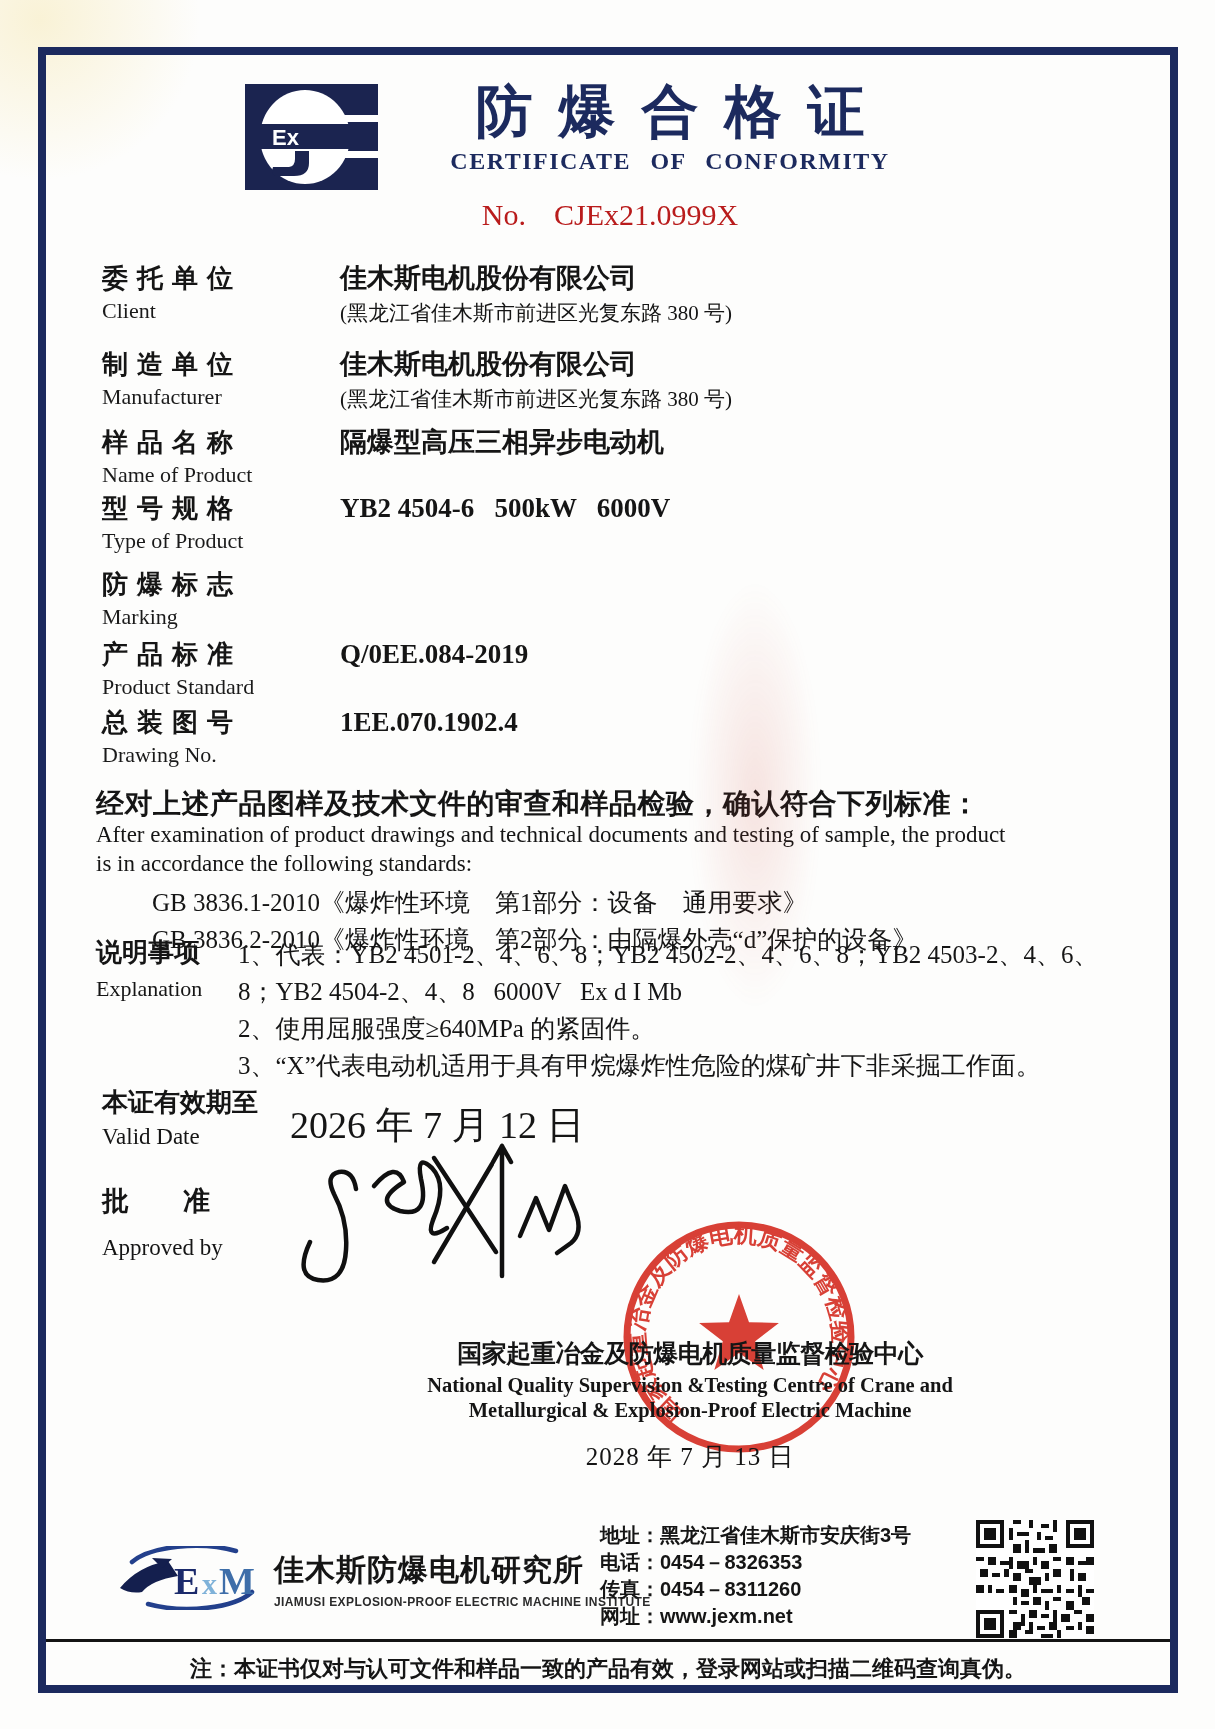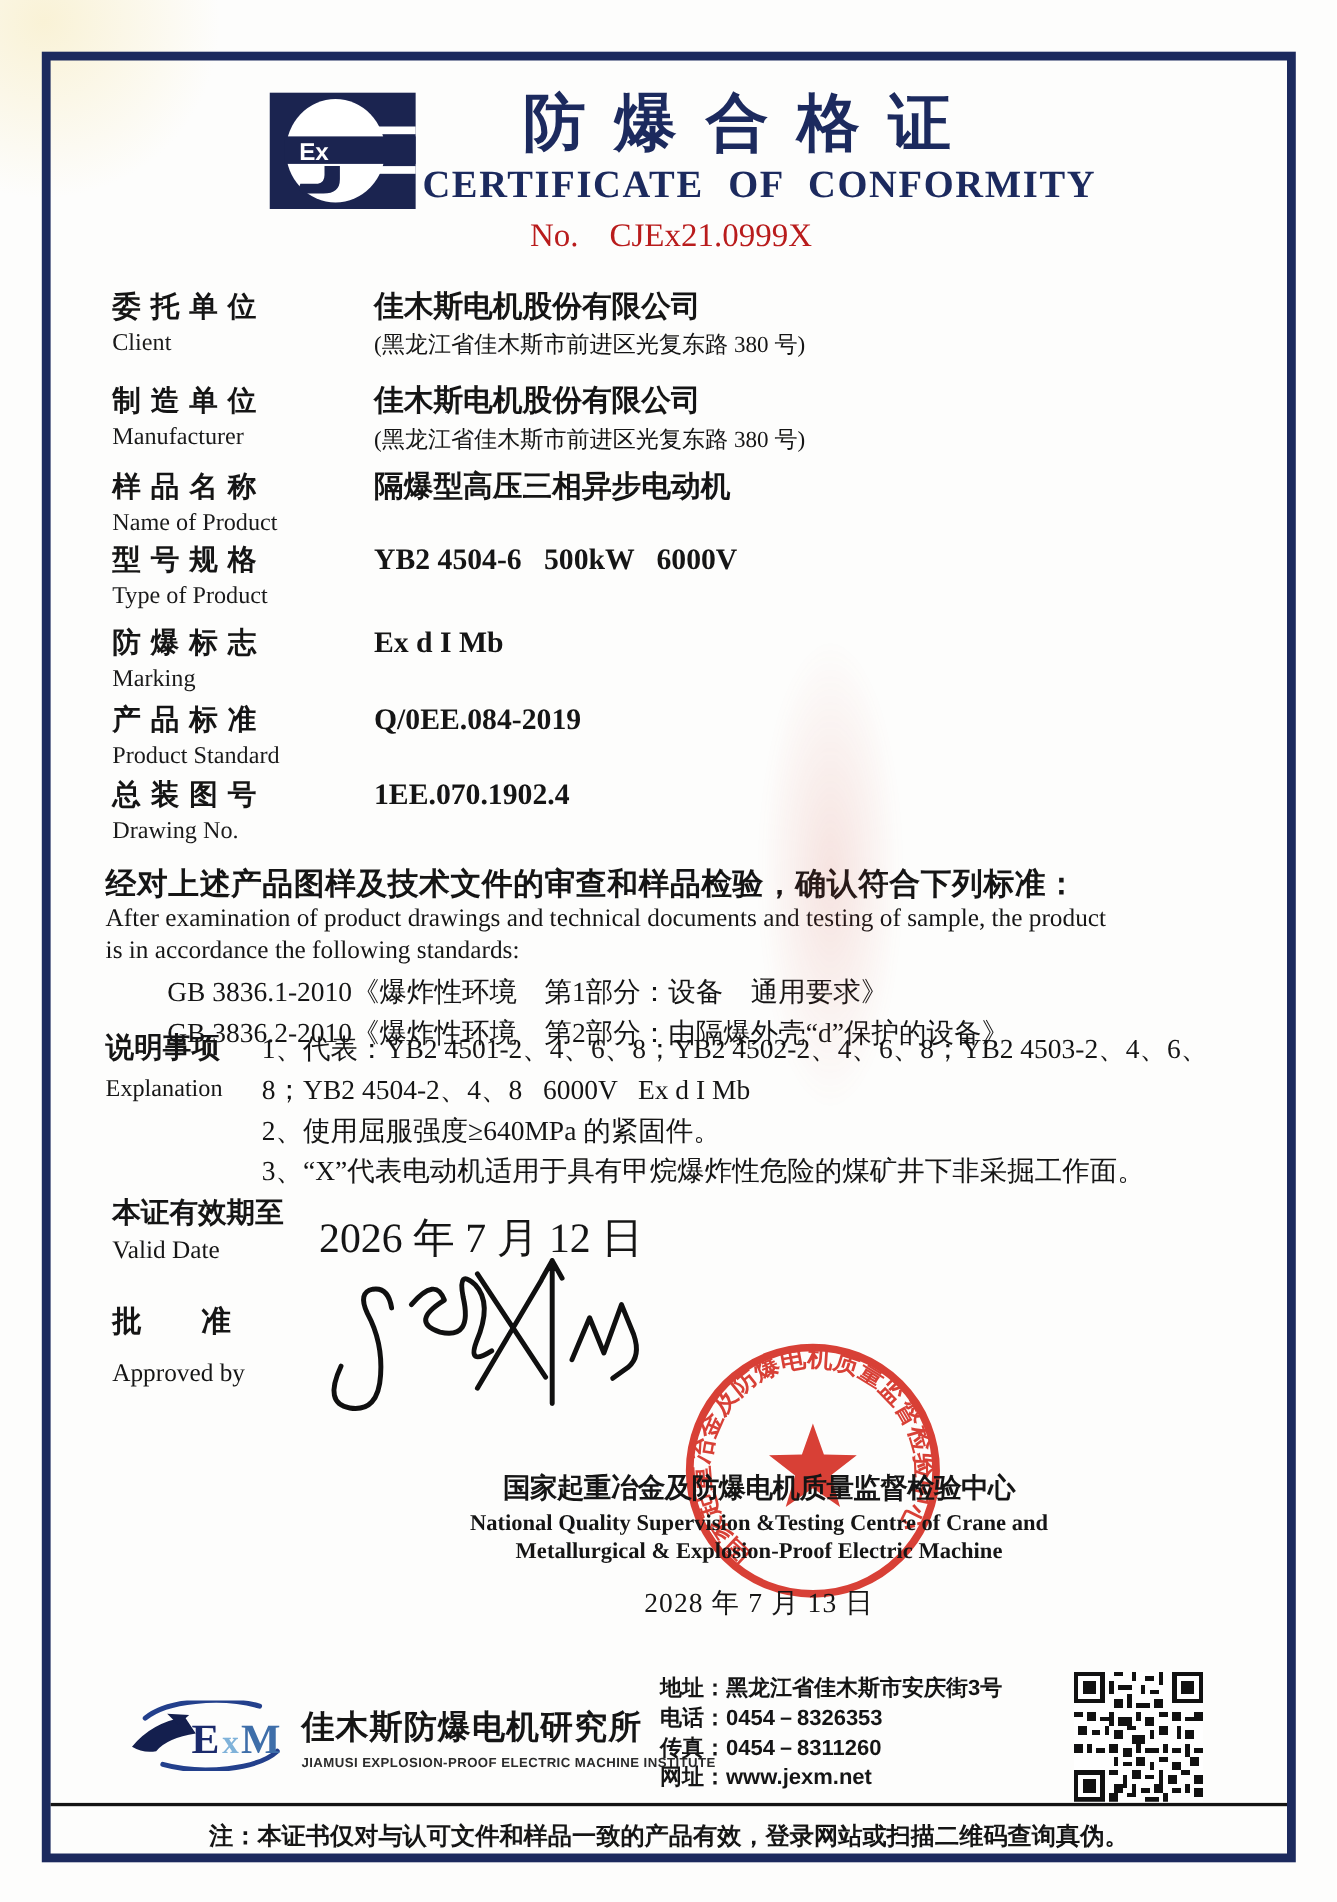--- a/index.html
+++ b/index.html
@@ -18,23 +18,23 @@
     border:8px solid #1c2a5e;background:transparent;
   }
   
   .exlogo{position:absolute;left:245px;top:84px;width:133px;height:106px;}
   .title-cn{
     position:absolute;left:390px;top:74px;width:560px;text-align:center;
     font-family:"Liberation Serif",serif;font-weight:700;color:#1c2a5e;
     font-size:57px;letter-spacing:26px;text-indent:26px;white-space:nowrap;
   }
   .title-en{
-    position:absolute;left:384px;top:148px;width:600px;text-align:center;
+    position:absolute;left:370px;top:148px;width:600px;text-align:center;
     font-family:"Liberation Serif",serif;font-weight:700;color:#1c2a5e;
-    font-size:35px;letter-spacing:1.5px;word-spacing:12px;white-space:nowrap;
+    font-size:24px;letter-spacing:1.5px;word-spacing:12px;white-space:nowrap;
   }
   .cert-no{
     position:absolute;left:340px;top:198px;width:540px;text-align:center;
     font-family:"Liberation Serif",serif;font-size:30px;color:#b91c1c;white-space:nowrap;
   }
   .cert-no .num{margin-left:28px;}
   
   .frow{position:absolute;left:102px;width:1010px;display:flex;}
   .flabel{width:238px;flex:none;}
   .flabel .cn{font-size:26px;font-weight:700;letter-spacing:9px;line-height:32px;white-space:nowrap;}
@@ -148,23 +148,20 @@
         <div class="en">Type of Product</div>
       </div>
     <div class="fval">
         <div class="v lat">YB2 4504-6   500kW   6000V</div>
       </div>
   </div>
   <div class="frow" style="top:568px">
     <div class="flabel">
         <div class="cn">防爆标志</div>
         <div class="en">Marking</div>
-      </div>
-    <div class="fval">
-        <div class="v lat">Ex d I Mb</div>
       </div>
   </div>
   <div class="frow" style="top:638px">
     <div class="flabel">
         <div class="cn">产品标准</div>
         <div class="en">Product Standard</div>
       </div>
     <div class="fval">
         <div class="v lat">Q/0EE.084-2019</div>
       </div>

